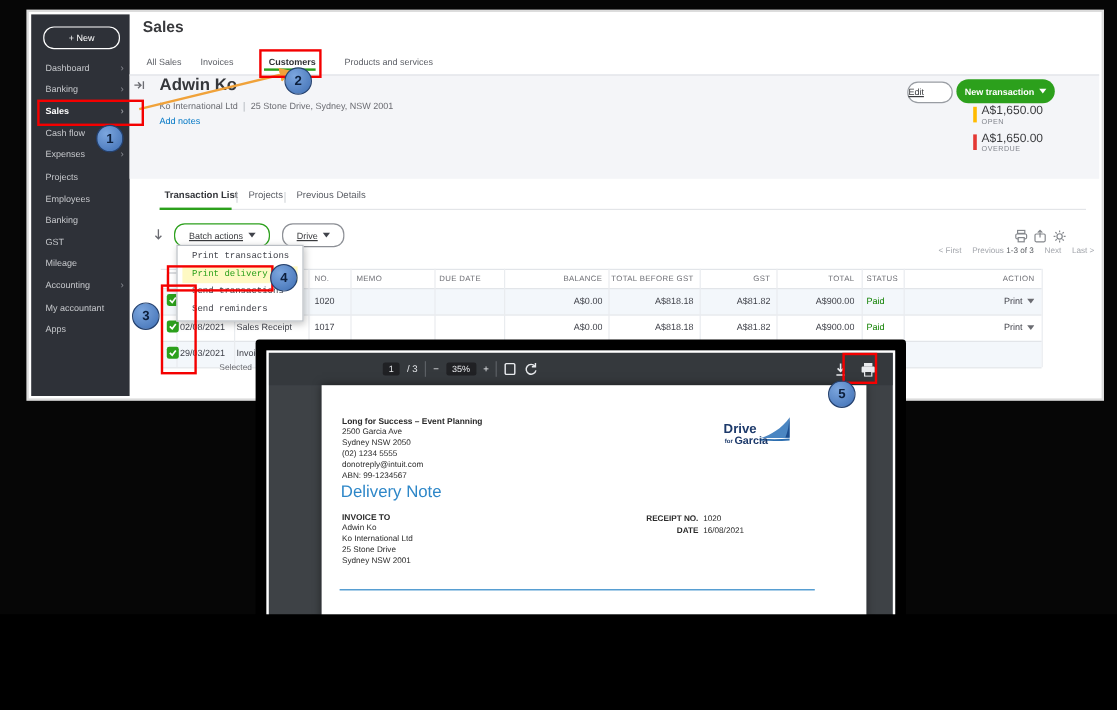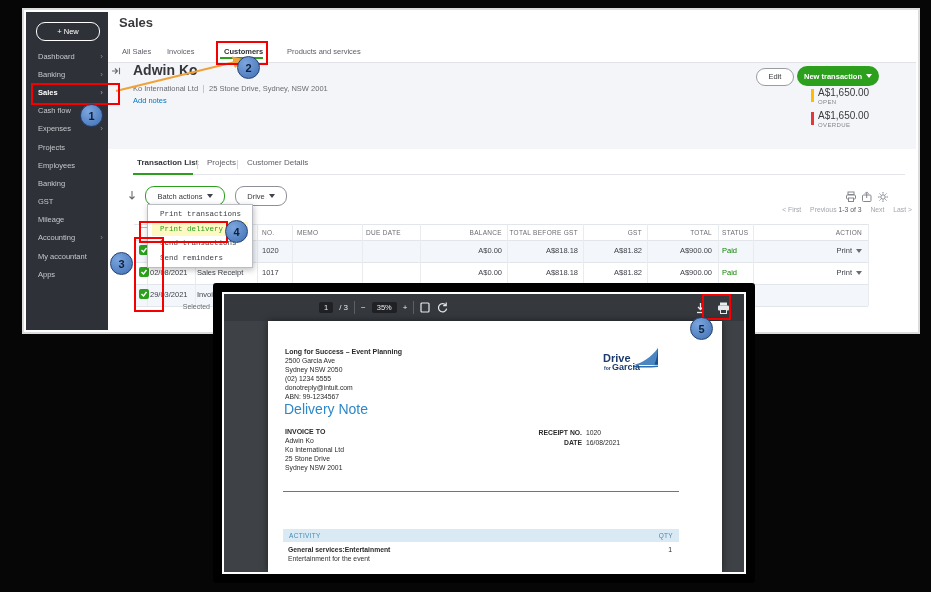--- a/index.html
+++ b/index.html
@@ -1,36 +1,36 @@
 <!DOCTYPE html>
 <html><head>
 <meta charset="utf-8">
 <style>
   html,body{margin:0;padding:0;background:#000;}
-  .canvas{position:relative;width:931px;height:592px;background:#060606;overflow:hidden;
+  .canvas{position:relative;width:931px;height:512px;background:#060606;overflow:hidden;
           font-family:"Liberation Sans",sans-serif;color:#393a3d;}
   .abs{position:absolute;}
   
   .app-frame{background:#fff;box-shadow:0 0 0 2px #dcdcdc;}
   
   .sidebar{background:#2e3138;}
   .new-btn{position:absolute;left:10px;top:10px;width:62px;height:17px;border:1px solid #fff;
            border-radius:9px;color:#fff;font-size:7.5px;line-height:17px;text-align:center;}
   .nav{position:absolute;left:12px;right:5px;top:35px;text-align:center;}
   .nav-item{height:18.2px;display:flex;justify-content:space-between;align-items:center;
             font-size:7.5px;color:#c6c8cc;cursor:default;}
   .nav-item .chev{color:#8a8d94;font-size:8px;}
   .nav-item.active{color:#fff;font-weight:bold;}
   
   .page-title{font-size:13px;font-weight:bold;color:#393a3d;}
   .tab{font-size:7.5px;color:#5c5f66;}
   .tab.active{color:#2f3134;font-weight:bold;}
   .band{background:#f4f5f8;border-top:1px solid #e0e2e6;}
   .link{color:#0077c5;}
-  .pill{border-radius:9px;background:#fff;text-align:center;font-size:7.5px;color:#393a3d;}
+  .pill{border-radius:9px;background:#fff;text-align:left;font-size:7.5px;color:#393a3d;text-decoration:underline;}
   .btn-green{background:#2ca01c;border-radius:10px;color:#fff;font-size:7.5px;font-weight:bold;
              display:flex;align-items:center;justify-content:center;}
   .caret{width:0;height:0;border-left:3px solid transparent;border-right:3px solid transparent;
          border-top:4px solid currentColor;display:inline-block;margin-left:4px;}
   .amt{font-size:10px;color:#393a3d;}
   .amt-label{font-size:6px;color:#82858c;letter-spacing:.4px;}
   .vbar{width:3px;height:13px;}
   
   .dtab{font-size:8px;color:#5c5f66;}
   .dtab.active{color:#33353a;font-weight:bold;}
@@ -177,21 +177,21 @@
   <div class="abs amt" style="left:818px;top:87px;">A$1,650.00</div>
   <div class="abs amt-label" style="left:818px;top:99px;">OPEN</div>
   <div class="abs vbar" style="left:811px;top:112px;background:#e43834;"></div>
   <div class="abs amt" style="left:818px;top:110px;">A$1,650.00</div>
   <div class="abs amt-label" style="left:818px;top:122px;">OVERDUE</div>
 
   <div class="abs dtab active" style="left:137px;top:158px;">Transaction List</div>
   <div class="abs tsep" style="left:197px;top:160px;"></div>
   <div class="abs dtab" style="left:207px;top:158px;">Projects</div>
   <div class="abs tsep" style="left:237px;top:160px;"></div>
-  <div class="abs dtab" style="left:247px;top:158px;">Customer Details</div>
+  <div class="abs dtab" style="left:247px;top:158px;">Previous Details</div>
   <div class="abs" style="left:133px;top:174px;width:772px;height:1px;background:#e3e5e8;"></div>
   <div class="abs" style="left:133px;top:172.5px;width:60px;height:2.5px;background:#2ca01c;"></div>
 
   <svg class="abs" style="left:127px;top:190px;" width="10" height="12">
     <path d="M5 1v8M2.5 6.5L5 9l2.5-2.5" stroke="#6b6c72" stroke-width="1.1" fill="none"></path>
   </svg>
   <div class="abs pill" style="left:145px;top:186px;width:78px;height:18px;border:1.5px solid #2ca01c;display:flex;align-items:center;justify-content:center;">
     <span>Batch actions</span>
       <span class="caret" style="color:#40424a;"></span>
   </div>

